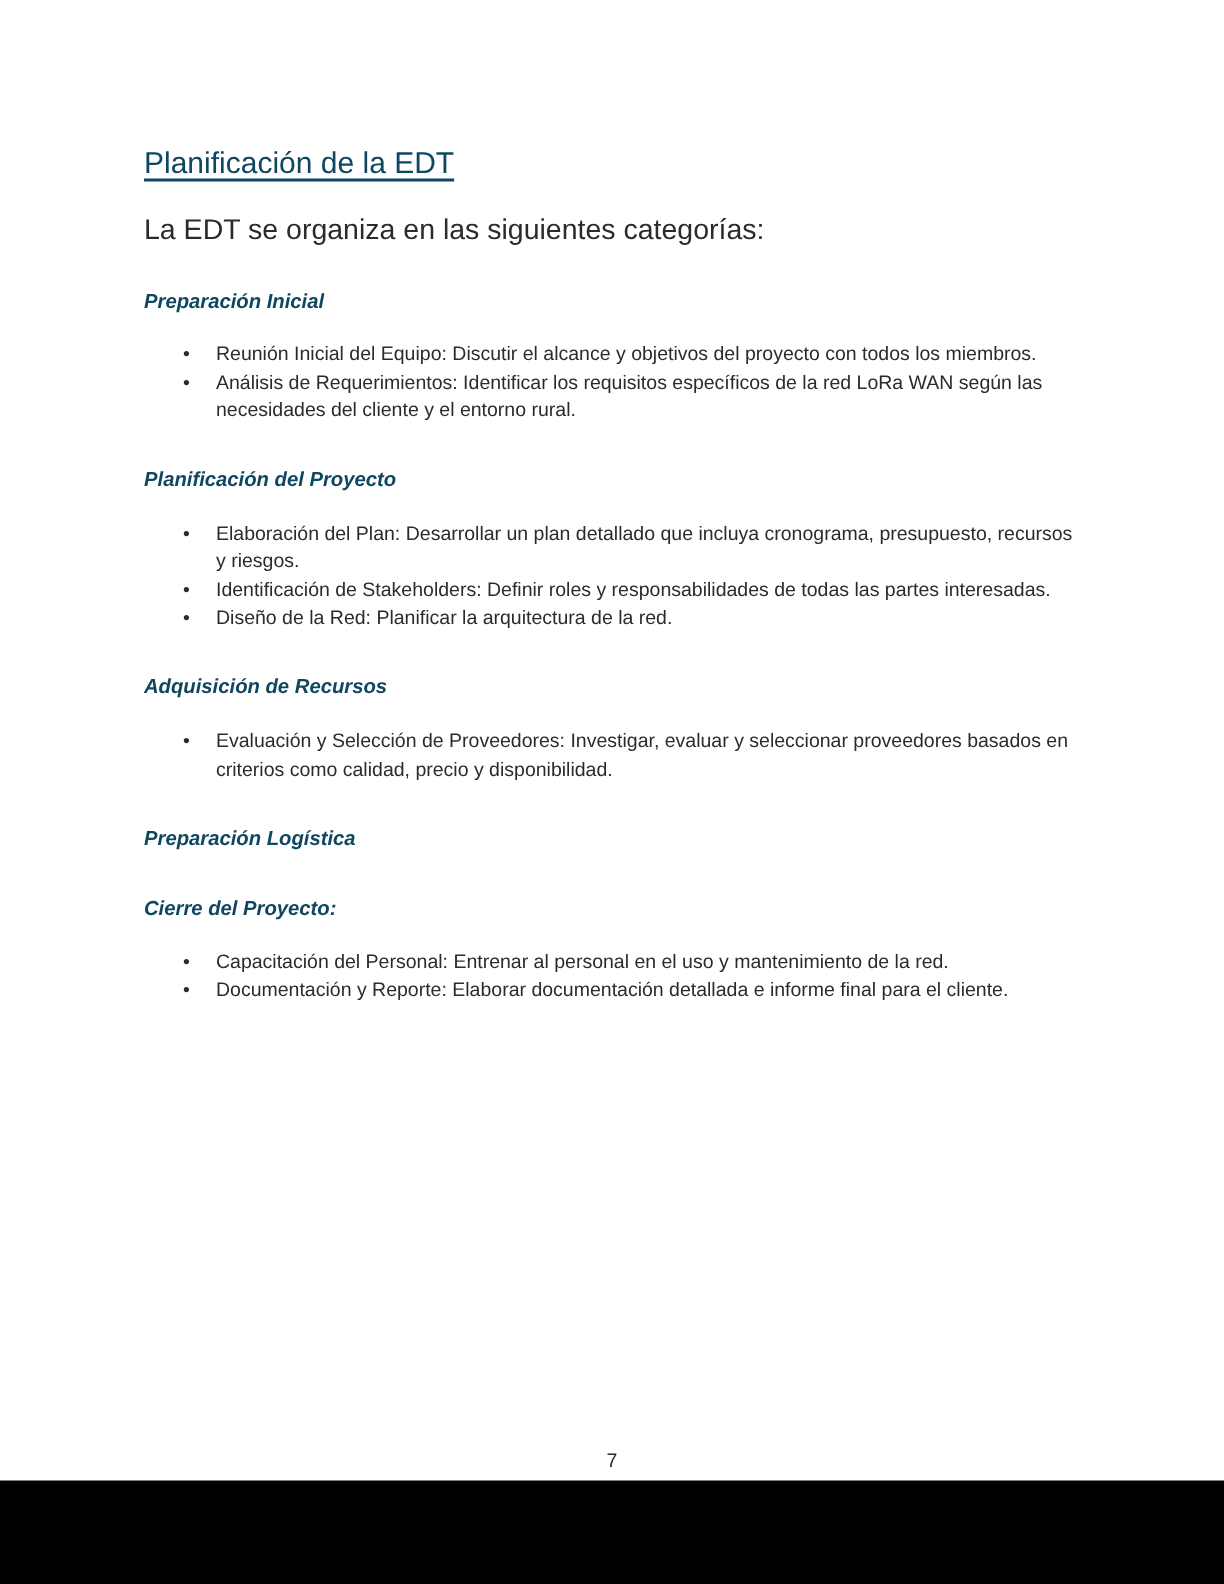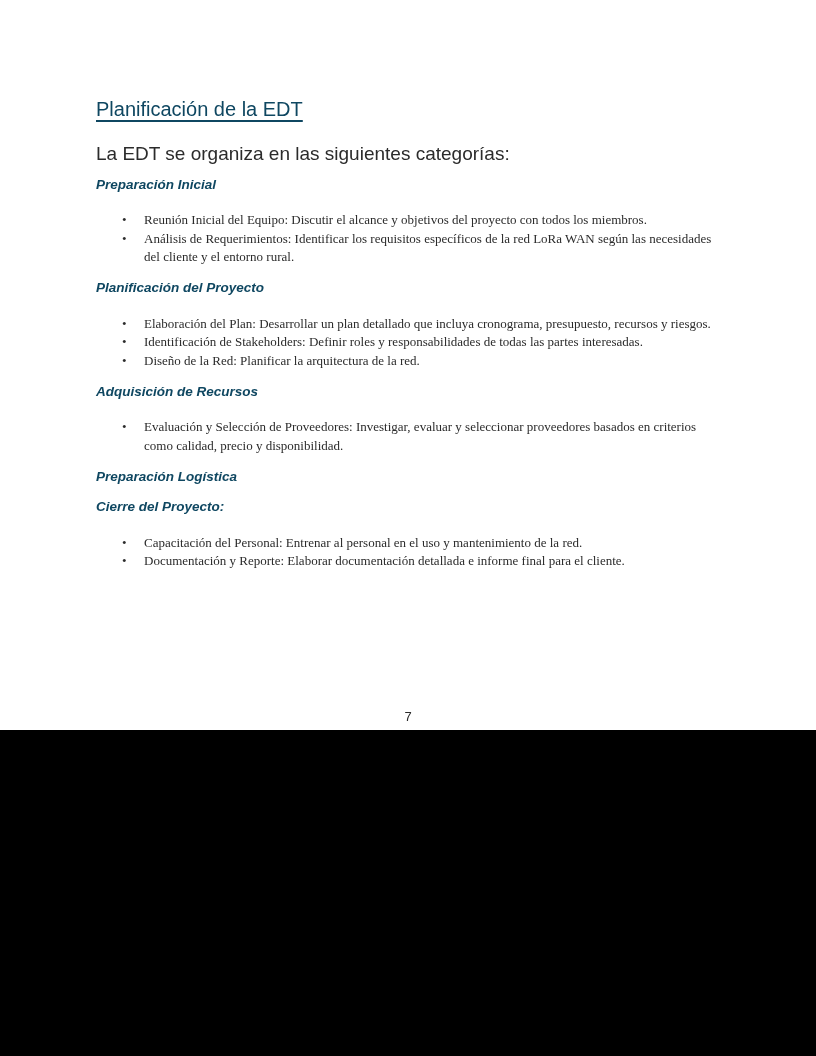--- a/index.html
+++ b/index.html
@@ -12,53 +12,52 @@
   html,body{width:816px;}
   body{
     width:816px;height:1056px;
     background:var(--outside-bg);
     font-family:"Liberation Sans","DejaVu Sans",sans-serif;
     position:relative;
     overflow:hidden;
   }
   .page{
     position:absolute;top:0;left:0;
-    width:816px;height:730px;
+    width:816px;height:987px;
     background:var(--page-bg);
     padding:0 96px;
     color:var(--body-color);
   }
   .doc-title{
     margin-top:96px;
     font-size:20px;
     line-height:1.3;
     font-weight:400;
     color:var(--heading-color);
     text-decoration:underline;
     text-underline-offset:4px;
     text-decoration-thickness:1.5px;
   }
   .intro{
     margin-top:23px;
     font-size:19px;
     line-height:18.5px;
   }
   .section-heading{
-    margin-top:12px;
+    margin-top:28px;
     font-size:13.5px;
     line-height:18.5px;
     font-weight:700;
     font-style:italic;
     color:var(--heading-color);
   }
   ul.bullets{
     margin-top:17px;
     list-style:none;
     padding-left:48px;
-    font-family:Liberation Serif, serif;
   }
   ul.bullets li{
     position:relative;
     font-size:13px;
     line-height:18.7px;
     max-width:576px;
   }
   ul.bullets li::before{
     content:"\2022";
     position:absolute;

